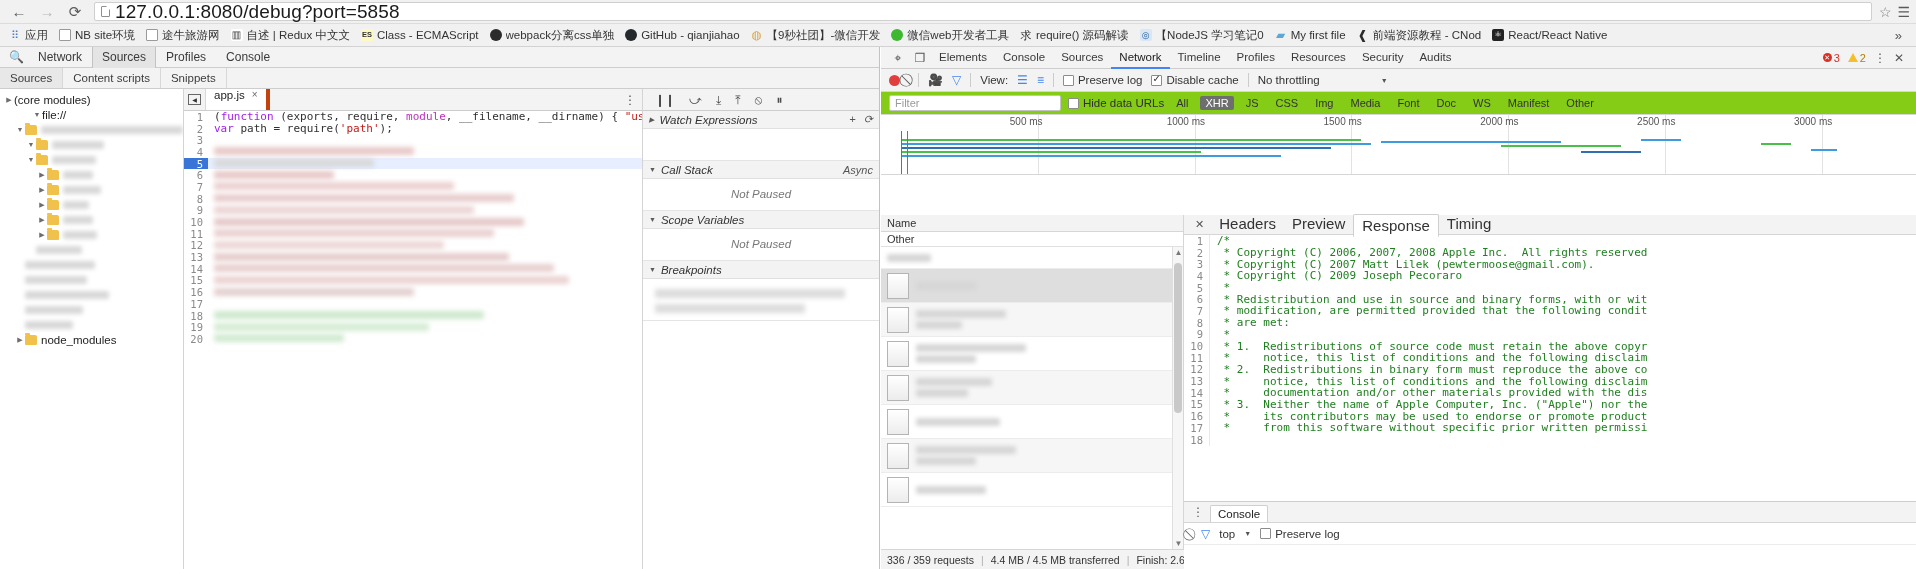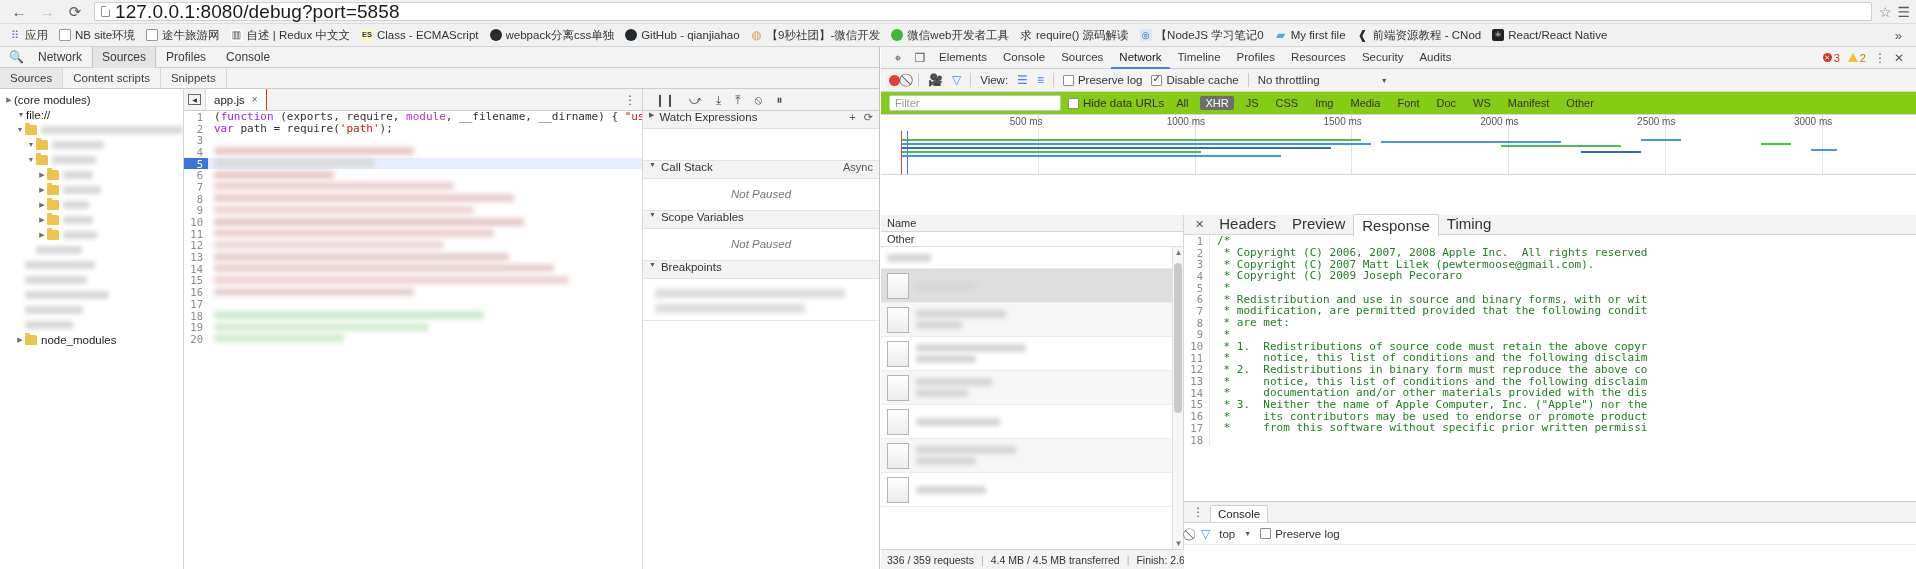--- a/index.html
+++ b/index.html
@@ -130,22 +130,22 @@
   }
   .nav-toggle {
     width: 22px; display: flex; align-items: center; justify-content: center;
     border-right: 1px solid #d8d8d8;
   }
   .nav-toggle-box {
     width: 13px; height: 11px; border: 1px solid #666; display:flex;
     align-items:center; justify-content:center; font-size:6px; color:#333;
   }
   .etab {
-    display: flex; align-items: center; gap: 7px; padding: 0 8px;
-    background: #fff; border-right: 1px solid #c2410c; font-size: 11.5px; color: #222;
+    display: flex; gap: 7px; padding: 0 8px;
+    background: #fff; border-right: 4px solid #c2410c; font-size: 11.5px; color: #222;
   }
   .etab-close { font-size: 10px; color: #6a6a6a; }
   .etabs-spacer { flex: 1; display: flex; align-items: center; justify-content: flex-end; gap: 6px; padding-right: 6px; }
   .icon-btn { color: #4a4a4a; font-size: 12px; }
 
   .code-area {
     position: absolute; top: 22px; left: 0; right: 0; bottom: 0;
     font-family: "DejaVu Sans Mono", monospace; font-size: 11px;
     overflow: hidden; background: #fff;
   }
@@ -163,23 +163,23 @@
   .debug-sidebar {
     width: 237px; border-left: 1px solid #d4d4d4; background: #fff;
     display: flex; flex-direction: column;
   }
   .debug-toolbar {
     height: 22px; background: #f3f3f3; border-bottom: 1px solid #cdcdcd;
     display: flex; align-items: center; gap: 14px; padding: 0 12px;
     color: #4a4a4a; font-size: 12px;
   }
   .dsection-head {
-    height: 18px; display: flex; gap: 5px;
+    height: 18px; display: flex; align-items: center; gap: 5px;
     background: #f3f3f3; border-bottom: 1px solid #e0e0e0;
-    padding: 0 6px; font-size: 11.5px; color: #333;
+    padding: 0 6px; font-size: 11.5px; color: #333; font-style: italic;
   }
   .dtri { font-size: 7px; color: #5a5a5a; }
   .dsection-head .right { margin-left: auto; display: flex; gap: 8px; color: #555; font-size: 11px; }
   .dsection-body {
     font-size: 11.5px; color: #777; padding: 9px 0;
     text-align: center; font-style: italic; background: #fff;
     border-bottom: 1px solid #e4e4e4; min-height: 32px;
   }
   .dsection-body.plain { padding: 6px; text-align: left; font-style: normal; }
 
@@ -412,21 +412,21 @@
       <div class="subbar-spacer"></div>
     </div>
 
     <div class="sources-body">
 
       <div class="file-tree" id="fileTree">
           <div class="tree-row" style="padding-left: 4px;">
             <span class="tw">▶</span>
             <span class="tree-label">(core modules)</span>
           </div>
-          <div class="tree-row" style="padding-left: 16px;">
+          <div class="tree-row" style="padding-left: 16px; margin-left: 16px;">
             <span class="tw">▼</span>
             <span class="tree-label">file://</span>
           </div>
           <div class="tree-row" style="padding-left: 15px;">
             <span class="tw">▼</span>
             <span class="folder-ico"></span>
             <span class="blur-bar" style="width: 148px; display: inline-block;"></span>
           </div>
           <div class="tree-row" style="padding-left: 26px;">
             <span class="tw">▼</span>

